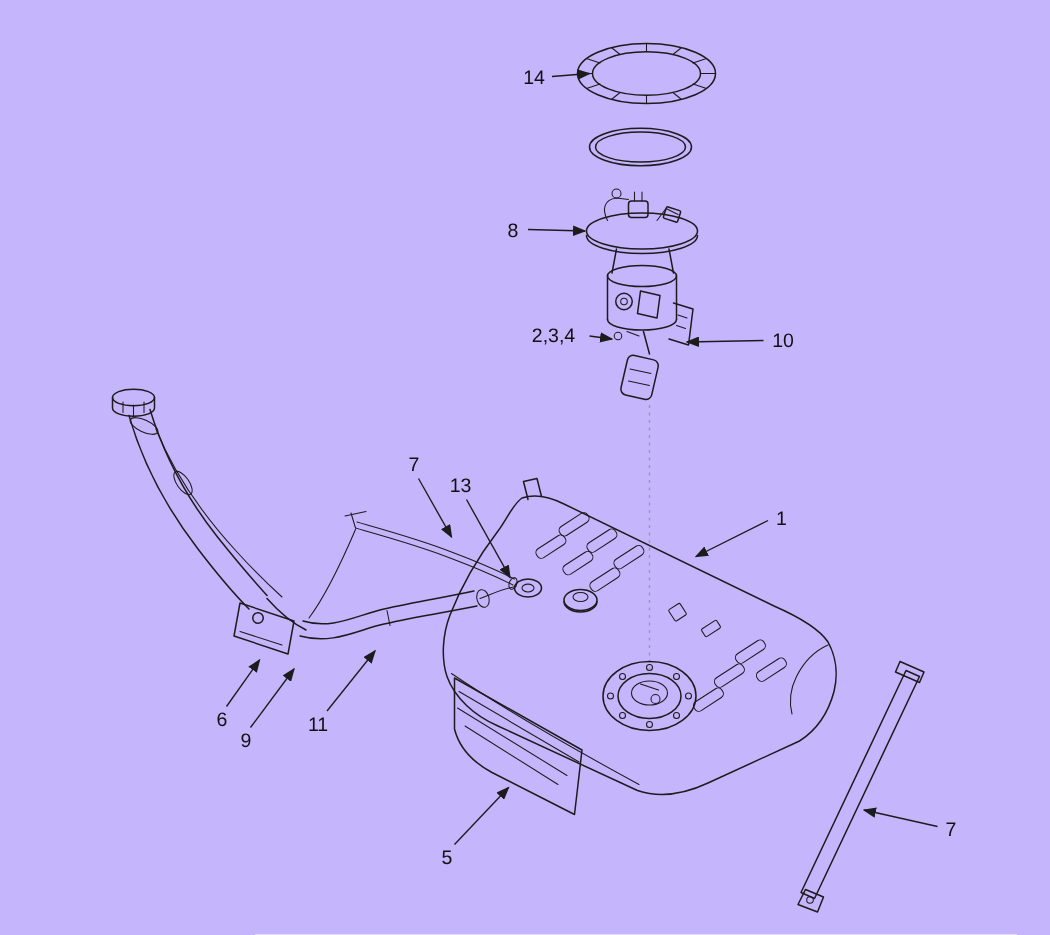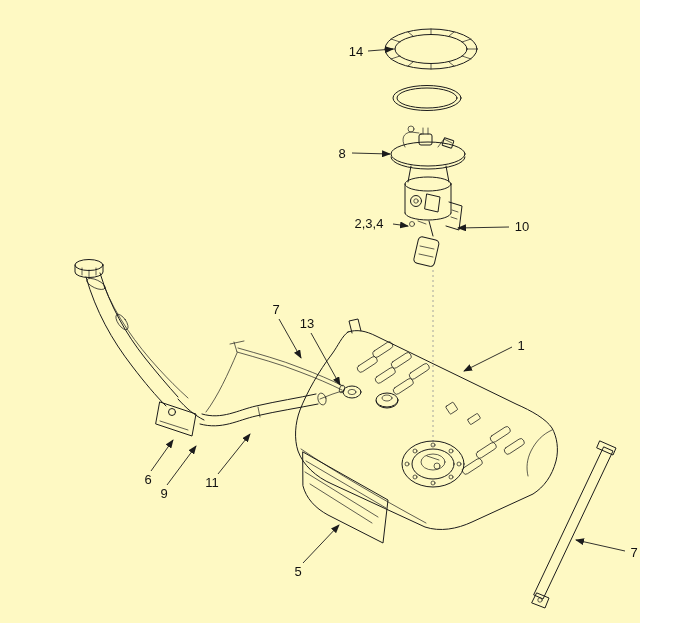--- a/index.html
+++ b/index.html
@@ -1,16 +1,16 @@
 <!DOCTYPE html>
 <html><head>
 <meta charset="utf-8">
 <style>
   html,body{margin:0;padding:0;background:#ffffff;}
-  .stage{position:relative;width:640px;height:623px;background:#fef9c3;overflow:hidden;
+  .stage{position:relative;width:700px;height:623px;background:#c4b5fd;overflow:hidden;
          font-family:"Liberation Sans",sans-serif;}
   svg{position:absolute;left:0;top:0;}
   .s{stroke:#1c1c1c;fill:none;stroke-width:1;stroke-linecap:round;stroke-linejoin:round;}
   .t{stroke-width:0.7;}
   .lead{stroke:#1c1c1c;stroke-width:0.9;fill:none;}
   .dash{stroke:#9a9a9a;stroke-width:0.9;fill:none;stroke-dasharray:2 3;}
   .lbl{font-family:"Liberation Sans",sans-serif;font-size:13px;fill:#111111;}
 </style>
 </head>
 <body>

